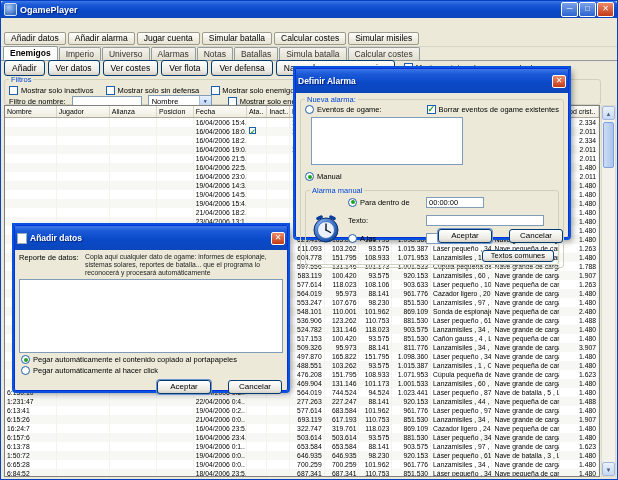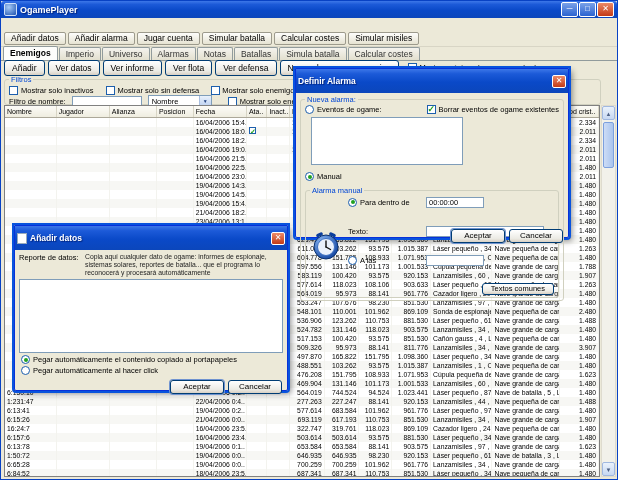--- a/index.html
+++ b/index.html
@@ -106,42 +106,42 @@
   .dtext{color:#fff;font-size:8.5px;font-weight:bold;flex:1;text-shadow:1px 1px 1px #00227A;
     white-space:nowrap;overflow:hidden;}
   .dclose{width:12px;height:11px;border:1px solid #fff;border-radius:2px;color:#fff;
     background:linear-gradient(#ED8A67,#C23A17);font-size:8px;line-height:10px;text-align:center;}
   .dbody{position:relative;}
   .xbtn{font-family:inherit;font-size:8px;height:14px;line-height:12px;padding:0 8px;
     min-width:54px;border:1px solid #003C74;border-radius:3px;
     background:linear-gradient(#FFFFFF,#ECEBE5 70%,#D8D0C4);}
   .xbtn.default{box-shadow:0 0 0 1px #6F93D0;}
   .xbtn.small{min-width:64px;height:12px;line-height:10px;font-size:7.5px;}
-  .dbtns{position:absolute;right:5px;bottom:4px;display:flex;gap:4px;justify-content:space-between;}
+  .dbtns{position:absolute;right:5px;bottom:4px;display:flex;gap:17px;justify-content:space-between;}
 
   
   .dlg-add{left:13px;top:224px;width:274px;height:166px;}
   .report-row{display:flex;gap:4px;padding:3px 4px 1px 4px;}
   .rlabel{font-size:7.5px;flex:0 0 62px;}
   .rdesc{font-size:6.8px;line-height:8px;color:#222;flex:1;}
   .report-area{display:block;margin:1px 4px;width:calc(100% - 8px);height:74px;
     border:1px solid #7F9DB9;background:#fff;resize:none;box-sizing:border-box;
     font-family:inherit;font-size:8px;}
   .dlg-add .radio{display:flex;margin:2px 0 0 6px;}
 
   
   .dlg-alarm{left:294px;top:67px;width:274px;height:170px;}
   .group{border:1px solid #D0D0BF;border-radius:3px;margin:1px 4px 0 4px;
     padding:0 4px 2px 4px;box-sizing:border-box;}
   .group legend{font-size:7.5px;color:var(--legend-blue,#0046D5);padding:0 2px;}
   .na-top{display:flex;justify-content:space-between;align-items:center;height:11px;}
   .listbox{width:150px;height:46px;background:#fff;border:1px solid #7F9DB9;margin:2px 0 2px 6px;}
   .manual-group{display:flex;gap:6px;align-items:center;margin-top:1px;}
   .clockbox{flex:0 0 32px;display:flex;align-items:center;justify-content:center;}
-  .mrows{flex:1;display:flex;flex-direction:column;gap:17px;}
+  .mrows{flex:1;display:flex;flex-direction:column;gap:6px;}
   .mrow{display:flex;align-items:center;gap:4px;height:12px;}
   .mrow .radio{width:74px;}
   .tlabel{font-size:7.5px;width:74px;}
   .tfield{height:11px;width:58px;border:1px solid #7F9DB9;background:#fff;
     font-family:inherit;font-size:7.5px;padding:0 2px;box-sizing:border-box;}
   .tfield.wide{width:118px;}
   .mrow.right{justify-content:flex-end;}
 </style>
 </head>
 <body>
@@ -174,21 +174,21 @@
       <span class="tab">Notas</span>
       <span class="tab">Batallas</span>
       <span class="tab">Simula batalla</span>
       <span class="tab">Calcular costes</span>
     </div>
 
   <div class="actionbar">
     <span style="display:flex;gap:3px;">
         <button class="abtn">Añadir</button>
         <button class="abtn">Ver datos</button>
-        <button class="abtn">Ver informe</button>
+        <button class="abtn">Ver costes</button>
         <button class="abtn">Ver flota</button>
         <button class="abtn">Ver defensa</button>
         <button class="abtn">Naves de carga necesarias</button>
       </span>
     <label class="check" style="margin-left:6px;">
       <span class="cb"></span>
       <span>Mostrar máximo de recursos robados</span>
     </label>
   </div>
 

